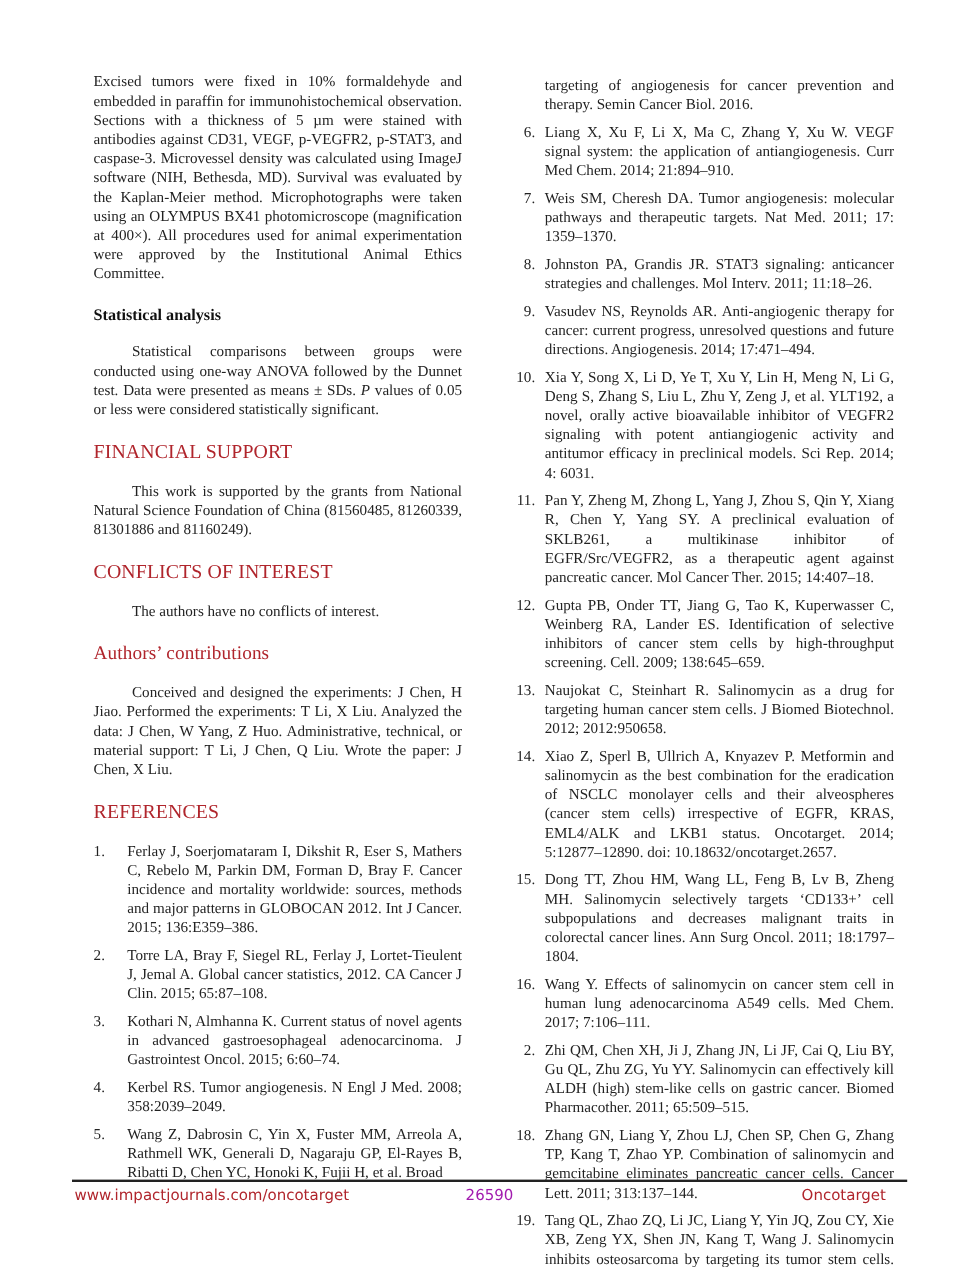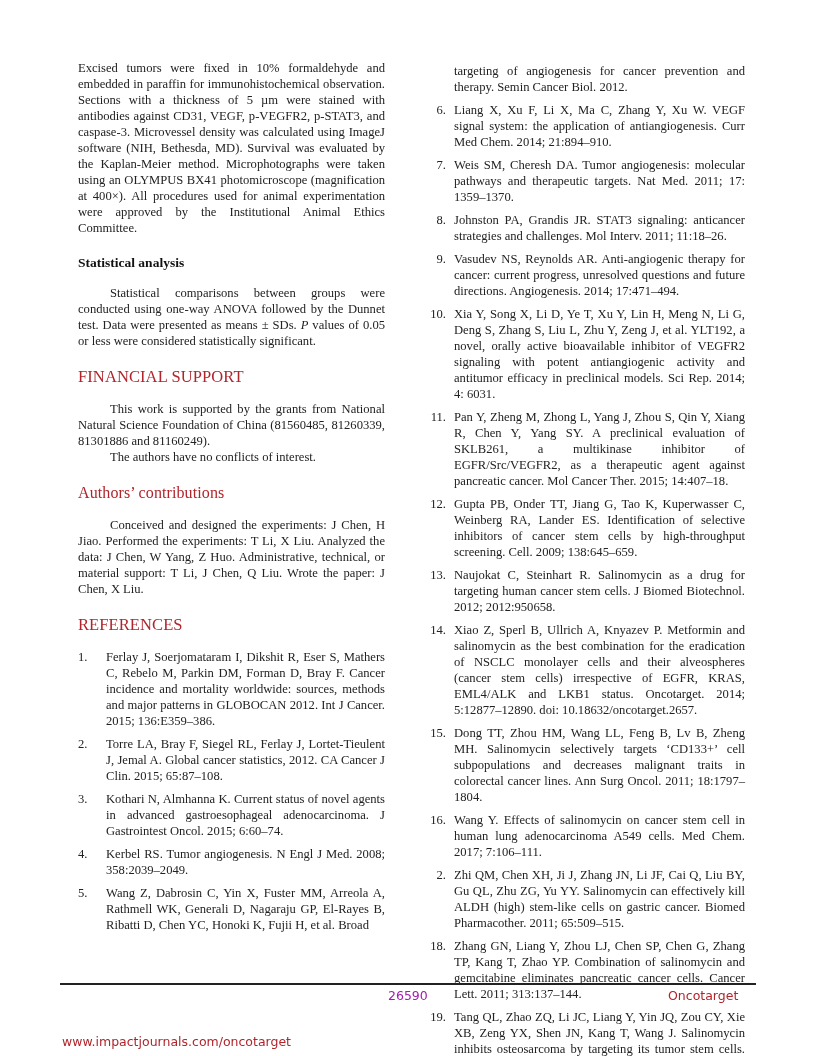--- a/index.html
+++ b/index.html
@@ -15,55 +15,56 @@
     .section-head.small { font-size: 16px; }
     ol.refs { list-style: none; margin: 0; padding: 0; }
     ol.refs li { position: relative; padding-left: 28px; text-align: justify; margin-bottom: 7px; }
     ol.refs li .num { position: absolute; left: 0; top: 0; width: 22px; text-align: left; }
     .col-right ol.refs li { padding-left: 36px; }
     .col-right ol.refs li .num { width: 28px; text-align: right; left: 0; }
     .cont { padding-left: 36px; text-align: justify; margin-bottom: 7px; }
     .left-refs { margin-top: 26px; }
     .footer-rule { position: absolute; left: 60px; top: 983px; width: 696px; height: 0; border-top: 2px solid #222; }
     .footer { position: absolute; top: 988px; font-family: "DejaVu Sans", sans-serif; font-size: 12.5px; }
-    .footer-url { left: 62px; color: #b0252c; margin-top: 46px; }
+    .footer-url { left: 62px; color: #b0252c; }
     .footer-page { left: 388px; color: #a21caf; }
     .footer-journal { left: 668px; color: #b0252c; }
   </style>
 </head>
 <body>
 
 <div class="page">
 
   <div class="col col-left">
     <p class="para">Excised tumors were fixed in 10% formaldehyde and embedded in paraffin for immunohistochemical observation. Sections with a thickness of 5 µm were stained with antibodies against CD31, VEGF, p-VEGFR2, p-STAT3, and caspase-3. Microvessel density was calculated using ImageJ software (NIH, Bethesda, MD). Survival was evaluated by the Kaplan-Meier method. Microphotographs were taken using an OLYMPUS BX41 photomicroscope (magnification at 400×). All procedures used for animal experimentation were approved by the Institutional Animal Ethics Committee.</p>
 
     <div class="subhead">Statistical analysis</div>
     <p class="para indent"><span>Statistical comparisons between groups were conducted using one-way ANOVA followed by the Dunnet test. Data were presented as means ± SDs. </span><i>P</i><span> values of 0.05 or less were considered statistically significant.</span></p>
 
     <div class="section-head">FINANCIAL SUPPORT</div>
     <p class="para indent">This work is supported by the grants from National Natural Science Foundation of China (81560485, 81260339, 81301886 and 81160249).</p>
 
+    <div class="section-head">CONFLICTS OF INTEREST</div>
     <p class="para indent">The authors have no conflicts of interest.</p>
 
     <div class="section-head small">Authors’ contributions</div>
     <p class="para indent">Conceived and designed the experiments: J Chen, H Jiao. Performed the experiments: T Li, X Liu. Analyzed the data: J Chen, W Yang, Z Huo. Administrative, technical, or material support: T Li, J Chen, Q Liu. Wrote the paper: J Chen, X Liu.</p>
 
     <div class="section-head">REFERENCES</div>
     <ol class="refs left-refs">
       <li><span class="num">1.</span><span>Ferlay J, Soerjomataram I, Dikshit R, Eser S, Mathers C, Rebelo M, Parkin DM, Forman D, Bray F. Cancer incidence and mortality worldwide: sources, methods and major patterns in GLOBOCAN 2012. Int J Cancer. 2015; 136:E359–386.</span></li>
       <li><span class="num">2.</span><span>Torre LA, Bray F, Siegel RL, Ferlay J, Lortet-Tieulent J, Jemal A. Global cancer statistics, 2012. CA Cancer J Clin. 2015; 65:87–108.</span></li>
       <li><span class="num">3.</span><span>Kothari N, Almhanna K. Current status of novel agents in advanced gastroesophageal adenocarcinoma. J Gastrointest Oncol. 2015; 6:60–74.</span></li>
       <li><span class="num">4.</span><span>Kerbel RS. Tumor angiogenesis. N Engl J Med. 2008; 358:2039–2049.</span></li>
       <li><span class="num">5.</span><span>Wang Z, Dabrosin C, Yin X, Fuster MM, Arreola A, Rathmell WK, Generali D, Nagaraju GP, El-Rayes B, Ribatti D, Chen YC, Honoki K, Fujii H, et al. Broad</span></li>
     </ol>
   </div>
 
   <div class="col col-right">
-    <div class="cont">targeting of angiogenesis for cancer prevention and therapy. Semin Cancer Biol. 2012.</div>
+    <div class="cont">targeting of angiogenesis for cancer prevention and therapy. Semin Cancer Biol. 2016.</div>
     <ol class="refs">
       <li><span class="num">6.</span><span>Liang X, Xu F, Li X, Ma C, Zhang Y, Xu W. VEGF signal system: the application of antiangiogenesis. Curr Med Chem. 2014; 21:894–910.</span></li>
       <li><span class="num">7.</span><span>Weis SM, Cheresh DA. Tumor angiogenesis: molecular pathways and therapeutic targets. Nat Med. 2011; 17: 1359–1370.</span></li>
       <li><span class="num">8.</span><span>Johnston PA, Grandis JR. STAT3 signaling: anticancer strategies and challenges. Mol Interv. 2011; 11:18–26.</span></li>
       <li><span class="num">9.</span><span>Vasudev NS, Reynolds AR. Anti-angiogenic therapy for cancer: current progress, unresolved questions and future directions. Angiogenesis. 2014; 17:471–494.</span></li>
       <li><span class="num">10.</span><span>Xia Y, Song X, Li D, Ye T, Xu Y, Lin H, Meng N, Li G, Deng S, Zhang S, Liu L, Zhu Y, Zeng J, et al. YLT192, a novel, orally active bioavailable inhibitor of VEGFR2 signaling with potent antiangiogenic activity and antitumor efficacy in preclinical models. Sci Rep. 2014; 4: 6031.</span></li>
       <li><span class="num">11.</span><span>Pan Y, Zheng M, Zhong L, Yang J, Zhou S, Qin Y, Xiang R, Chen Y, Yang SY. A preclinical evaluation of SKLB261, a multikinase inhibitor of EGFR/Src/VEGFR2, as a therapeutic agent against pancreatic cancer. Mol Cancer Ther. 2015; 14:407–18.</span></li>
       <li><span class="num">12.</span><span>Gupta PB, Onder TT, Jiang G, Tao K, Kuperwasser C, Weinberg RA, Lander ES. Identification of selective inhibitors of cancer stem cells by high-throughput screening. Cell. 2009; 138:645–659.</span></li>
       <li><span class="num">13.</span><span>Naujokat C, Steinhart R. Salinomycin as a drug for targeting human cancer stem cells. J Biomed Biotechnol. 2012; 2012:950658.</span></li>
       <li><span class="num">14.</span><span>Xiao Z, Sperl B, Ullrich A, Knyazev P. Metformin and salinomycin as the best combination for the eradication of NSCLC monolayer cells and their alveospheres (cancer stem cells) irrespective of EGFR, KRAS, EML4/ALK and LKB1 status. Oncotarget. 2014; 5:12877–12890. doi: 10.18632/oncotarget.2657.</span></li>

